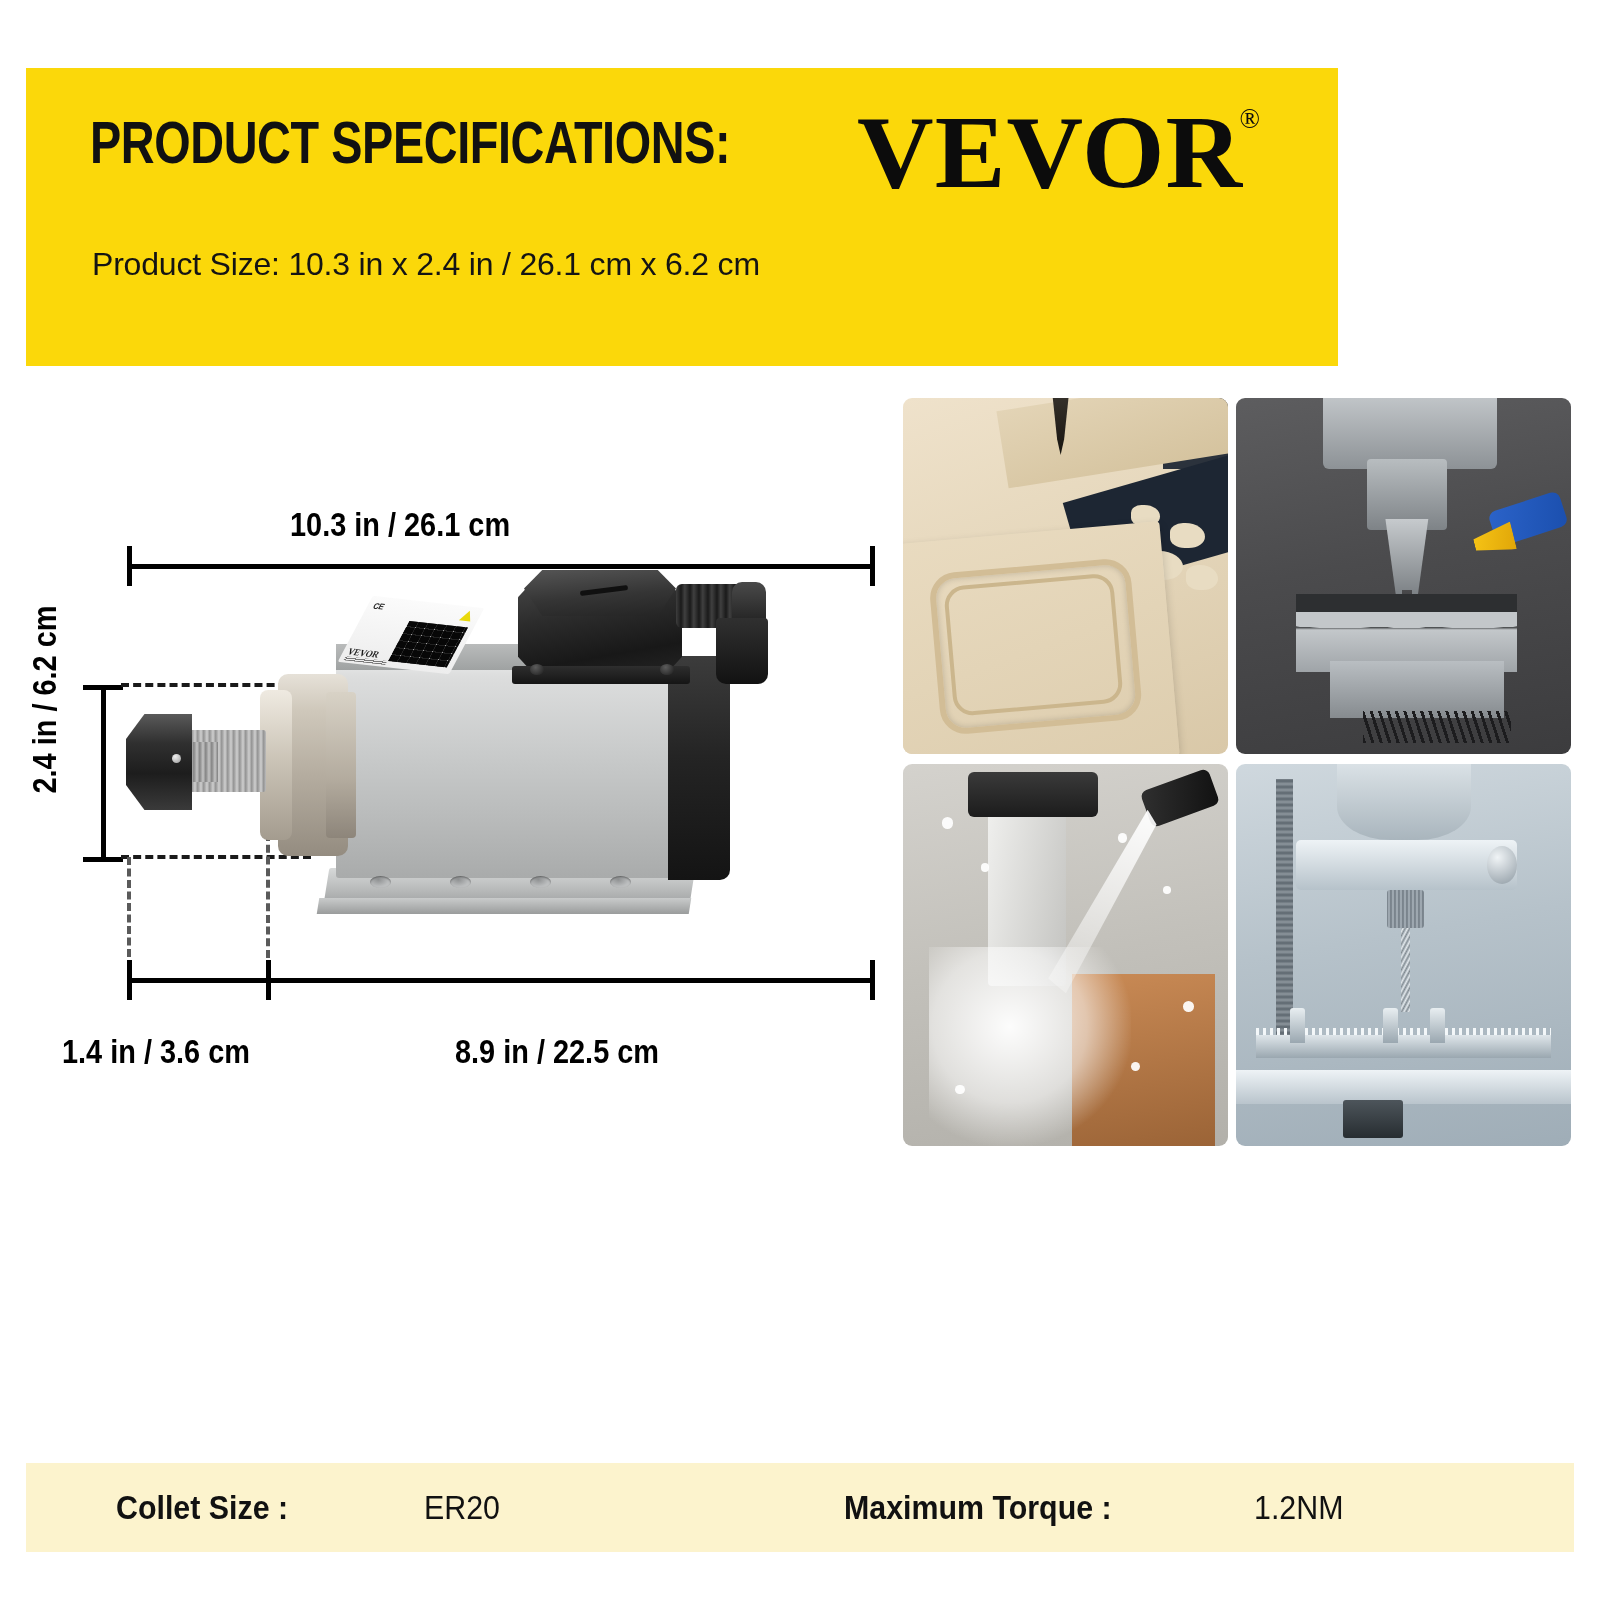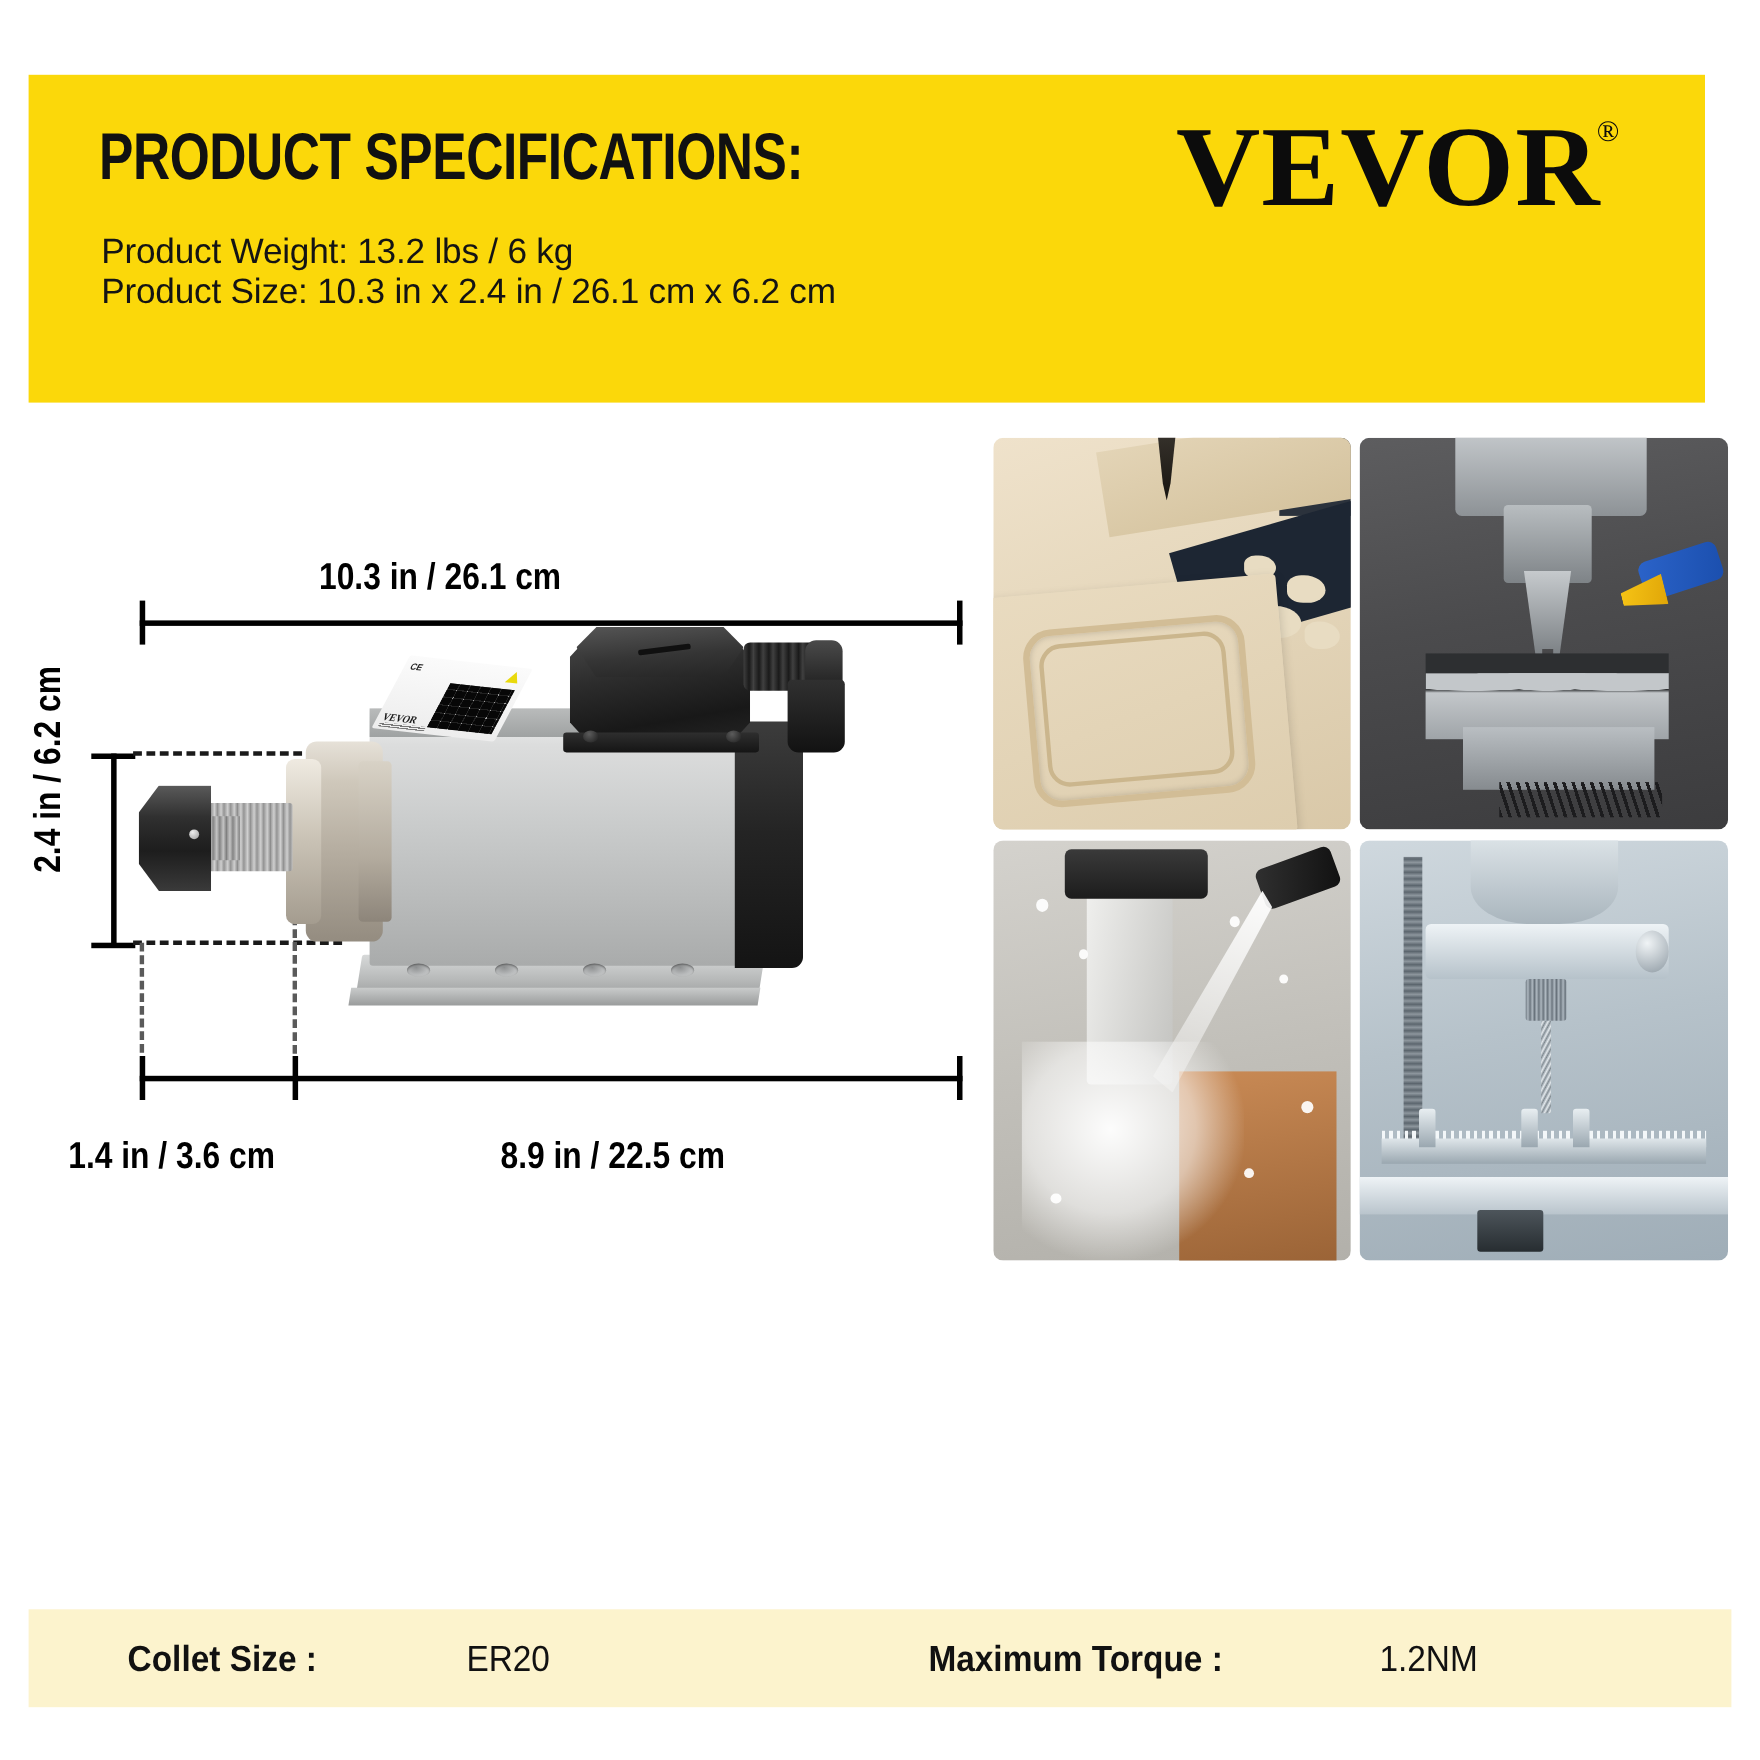--- a/index.html
+++ b/index.html
@@ -7,21 +7,21 @@
     width:1600px;height:1600px;
     background:#ffffff;
     font-family:"Liberation Sans", sans-serif;
     overflow:hidden;
     position:relative;
   }
   .page{position:absolute;inset:0;}
 
   
   .header-banner{
-    position:absolute;left:26px;top:68px;width:1524px;height:298px;
+    position:absolute;left:26px;top:68px;width:1312px;height:298px;
     background:#FBD80A;
   }
   .header-title{
     position:absolute;left:64px;top:40px;
     font-size:60px;font-weight:bold;color:#111111;
     letter-spacing:-0.5px;
     transform:scaleX(0.78);transform-origin:left center;
     white-space:nowrap;
   }
   .header-sub{
@@ -330,21 +330,20 @@
   .c-l2{left:818px;}
   .c-v2{left:1228px;}
 </style>
 </head>
 <body>
 
 <div class="page">
 
   <div class="header-banner">
     <div class="header-title">PRODUCT SPECIFICATIONS:</div>
-    <div class="header-sub l1">Product Weight: 13.2 lbs / 6 kg</div>
     <div class="header-sub l2">Product Size: 10.3 in x 2.4 in / 26.1 cm x 6.2 cm</div>
 
     <div class="brand">
       <span class="brand-word">VEVOR</span>
       <span class="brand-reg">®</span>
     </div>
   </div>
 
   <div class="diagram">
 

